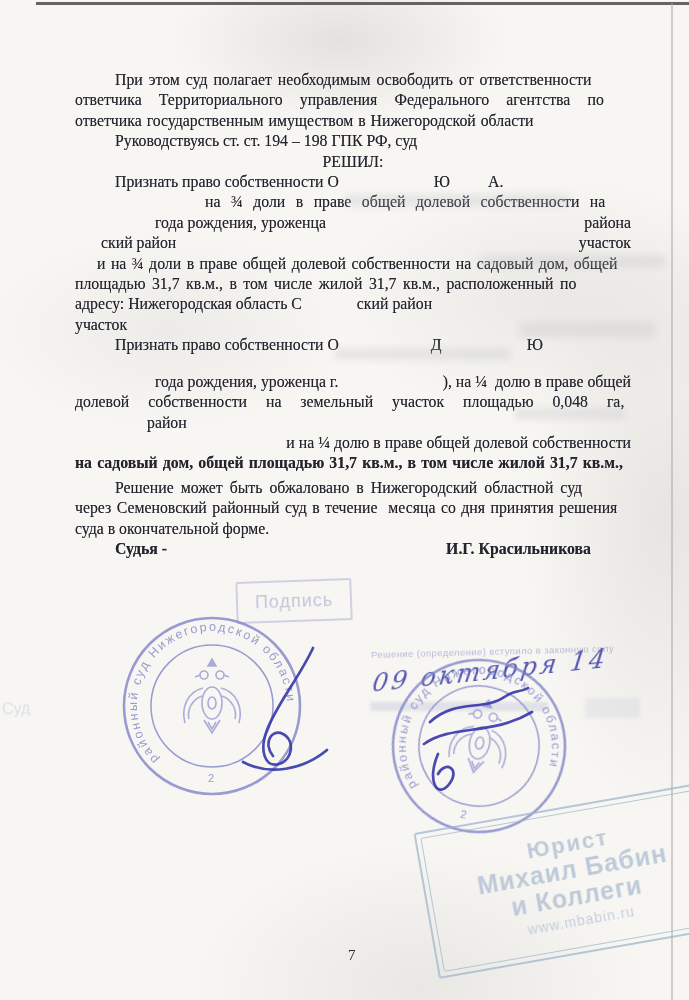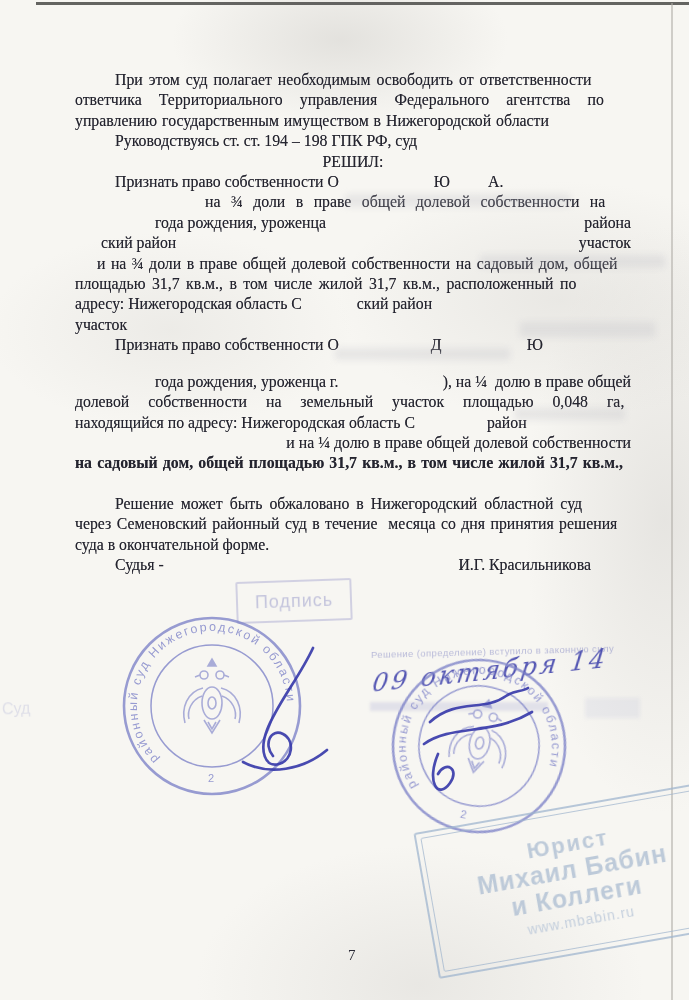--- a/index.html
+++ b/index.html
@@ -98,41 +98,41 @@
 <body>
 
 <div class="page">
 
   <div class="scan-top-line"></div>
   <div class="scan-right-line"></div>
 
   <div class="doc">
       <div class="line a-l" style="padding-left: 40px; word-spacing: 2px;"><span>При этом суд полагает необходимым освободить от ответственности</span></div>
       <div class="line a-l" style="word-spacing: 4.6px;"><span>ответчика  Территориального  управления  Федерального  агентства  по</span></div>
-      <div class="line a-l" style="word-spacing: 1px;"><span>управлению государственным имуществом в Нижегородской области</span></div>
+      <div class="line a-l" style="word-spacing: 1px;"><span>ответчика государственным имуществом в Нижегородской области</span></div>
       <div class="line a-l" style="padding-left: 40px;"><span>Руководствуясь ст. ст. 194 – 198 ГПК РФ, суд</span></div>
       <div class="line a-c"><span>РЕШИЛ:</span></div>
       <div class="line a-l" style="padding-left: 40px;"><span>Признать право собственности О</span><span class="gap" style="width: 95px;"></span><span>Ю</span><span class="gap" style="width: 38px;"></span><span>А.</span></div>
       <div class="line a-l" style="padding-left: 130px; word-spacing: 6.5px;"><span>на ¾ доли в праве общей долевой собственности на</span></div>
       <div class="line a-l" style="padding-left: 80px;"><span>года рождения, уроженца</span><span class="sp"></span><span>района</span></div>
       <div class="line a-l"><span class="gap" style="width: 26px;"></span><span>ский район</span><span class="sp"></span><span>участок</span></div>
       <div class="line a-l" style="padding-left: 22px; word-spacing: 1.5px;"><span>и на ¾ доли в праве общей долевой собственности на садовый дом, общей</span></div>
       <div class="line a-l" style="word-spacing: 2.5px;"><span>площадью 31,7 кв.м., в том числе жилой 31,7 кв.м., расположенный по</span></div>
       <div class="line a-l"><span>адресу: Нижегородская область С</span><span class="gap" style="width: 55px;"></span><span>ский район</span></div>
       <div class="line a-l"><span>участок</span></div>
       <div class="line a-l" style="padding-left: 40px;"><span>Признать право собственности О</span><span class="gap" style="width: 92px;"></span><span>Д</span><span class="gap" style="width: 85px;"></span><span>Ю</span></div>
       <div class="line a-l" style="padding-left: 80px; margin-top: 16px;"><span>года рождения, уроженца г.</span><span class="sp"></span><span>), на ¼  долю в праве общей</span></div>
       <div class="line a-l" style="word-spacing: 5.5px;"><span>долевой  собственности  на  земельный  участок  площадью  0,048  га,</span></div>
-      <div class="line a-l"><span>находящийся по адресу: Нижегородская область С</span><span class="gap" style="width: 72px;"></span><span>район</span></div>
+      <div class="line a-l"><span class="gap" style="width: 72px;"></span><span>район</span></div>
       <div class="line a-r"><span>и на ¼ долю в праве общей долевой собственности</span></div>
       <div class="line a-l" style="word-spacing: 1.2px; font-weight: bold;"><span>на садовый дом, общей площадью 31,7 кв.м., в том числе жилой 31,7 кв.м.,</span></div>
-      <div class="line a-l" style="padding-left: 40px; margin-top: 20px; word-spacing: 3px;"><span>Решение может быть обжаловано в Нижегородский областной суд</span></div>
+      <div class="line a-l" style="padding-left: 40px; margin-top: 4px; word-spacing: 3px;"><span>Решение может быть обжаловано в Нижегородский областной суд</span></div>
       <div class="line a-l" style="word-spacing: 1.5px;"><span>через Семеновский районный суд в течение  месяца со дня принятия решения</span></div>
       <div class="line a-l"><span>суда в окончательной форме.</span></div>
-      <div class="line a-l" style="padding-left: 40px;"><span>Судья -</span><span class="sp"></span><span>И.Г. Красильникова</span><span class="gap" style="width: 40px;"></span></div>
+      <div class="line a-l" style="padding-left: 40px; font-weight: bold;"><span>Судья -</span><span class="sp"></span><span>И.Г. Красильникова</span><span class="gap" style="width: 40px;"></span></div>
     </div>
 
   <div class="smudge" style="left:345px;top:194px;width:225px;height:13px;"></div>
   <div class="smudge" style="left:480px;top:255px;width:185px;height:13px;"></div>
   <div class="smudge" style="left:520px;top:322px;width:135px;height:15px;"></div>
   <div class="smudge" style="left:335px;top:348px;width:175px;height:12px;"></div>
   <div class="smudge" style="left:515px;top:408px;width:110px;height:12px;"></div>
 
   <div class="sig-box">
     <span>Подпись</span>

